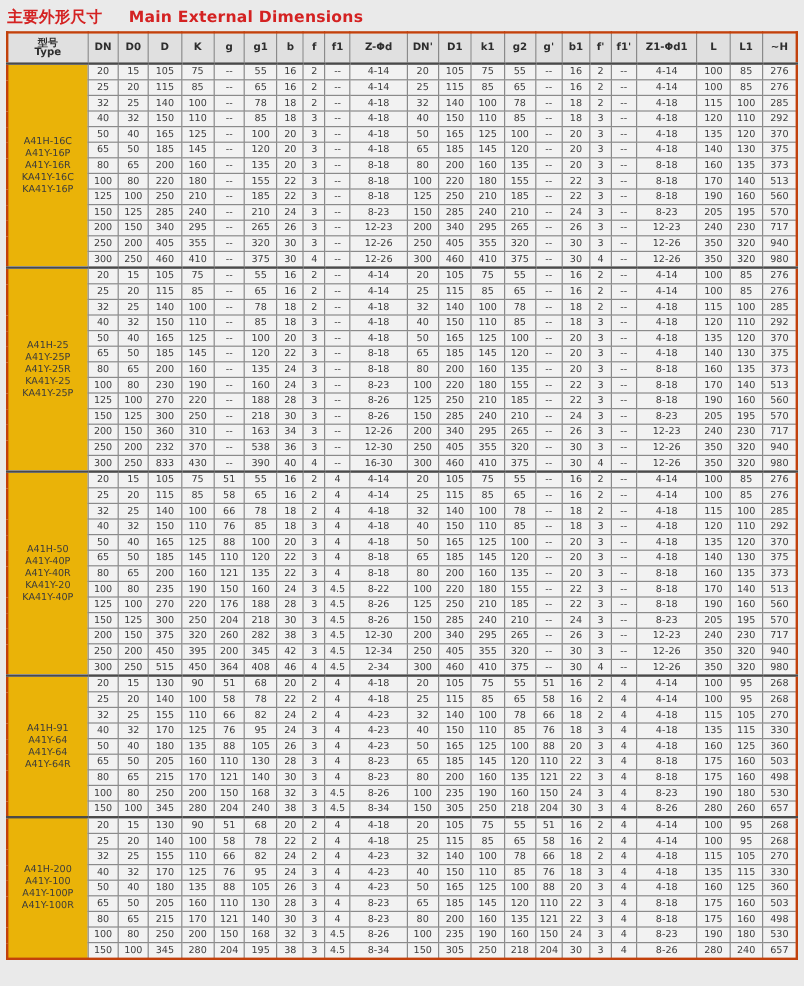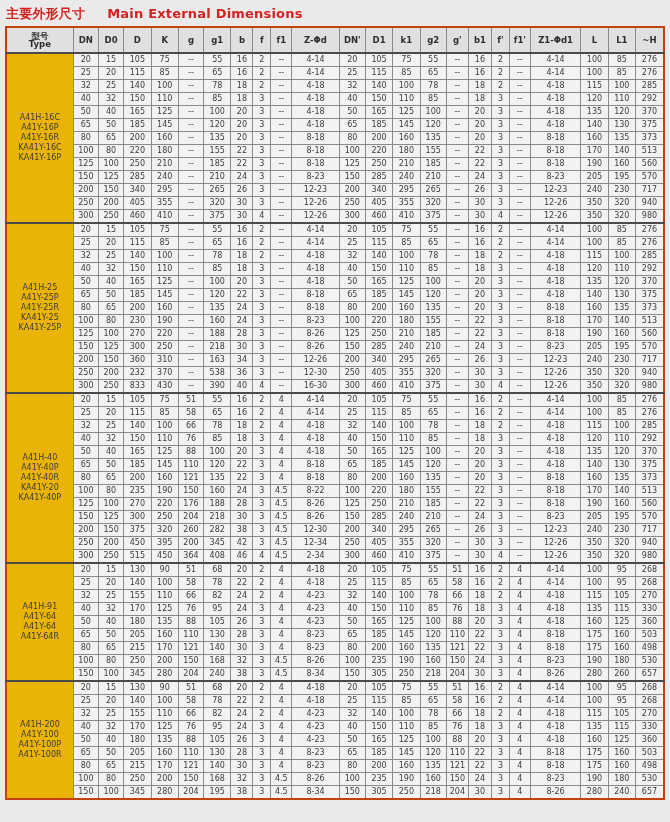--- a/index.html
+++ b/index.html
@@ -735,21 +735,21 @@
           <td>30</td>
           <td>4</td>
           <td>--</td>
           <td>12-26</td>
           <td>350</td>
           <td>320</td>
           <td>980</td>
         </tr>
         <tr class="group-start">
           <td rowspan="13" class="type-cell">
-            <div>A41H-40</div>
+            <div>A41H-50</div>
             <div>A41Y-40P</div>
             <div>A41Y-40R</div>
             <div>KA41Y-20</div>
             <div>KA41Y-40P</div>
           </td>
           <td>20</td>
           <td>15</td>
           <td>105</td>
           <td>75</td>
           <td>51</td>

